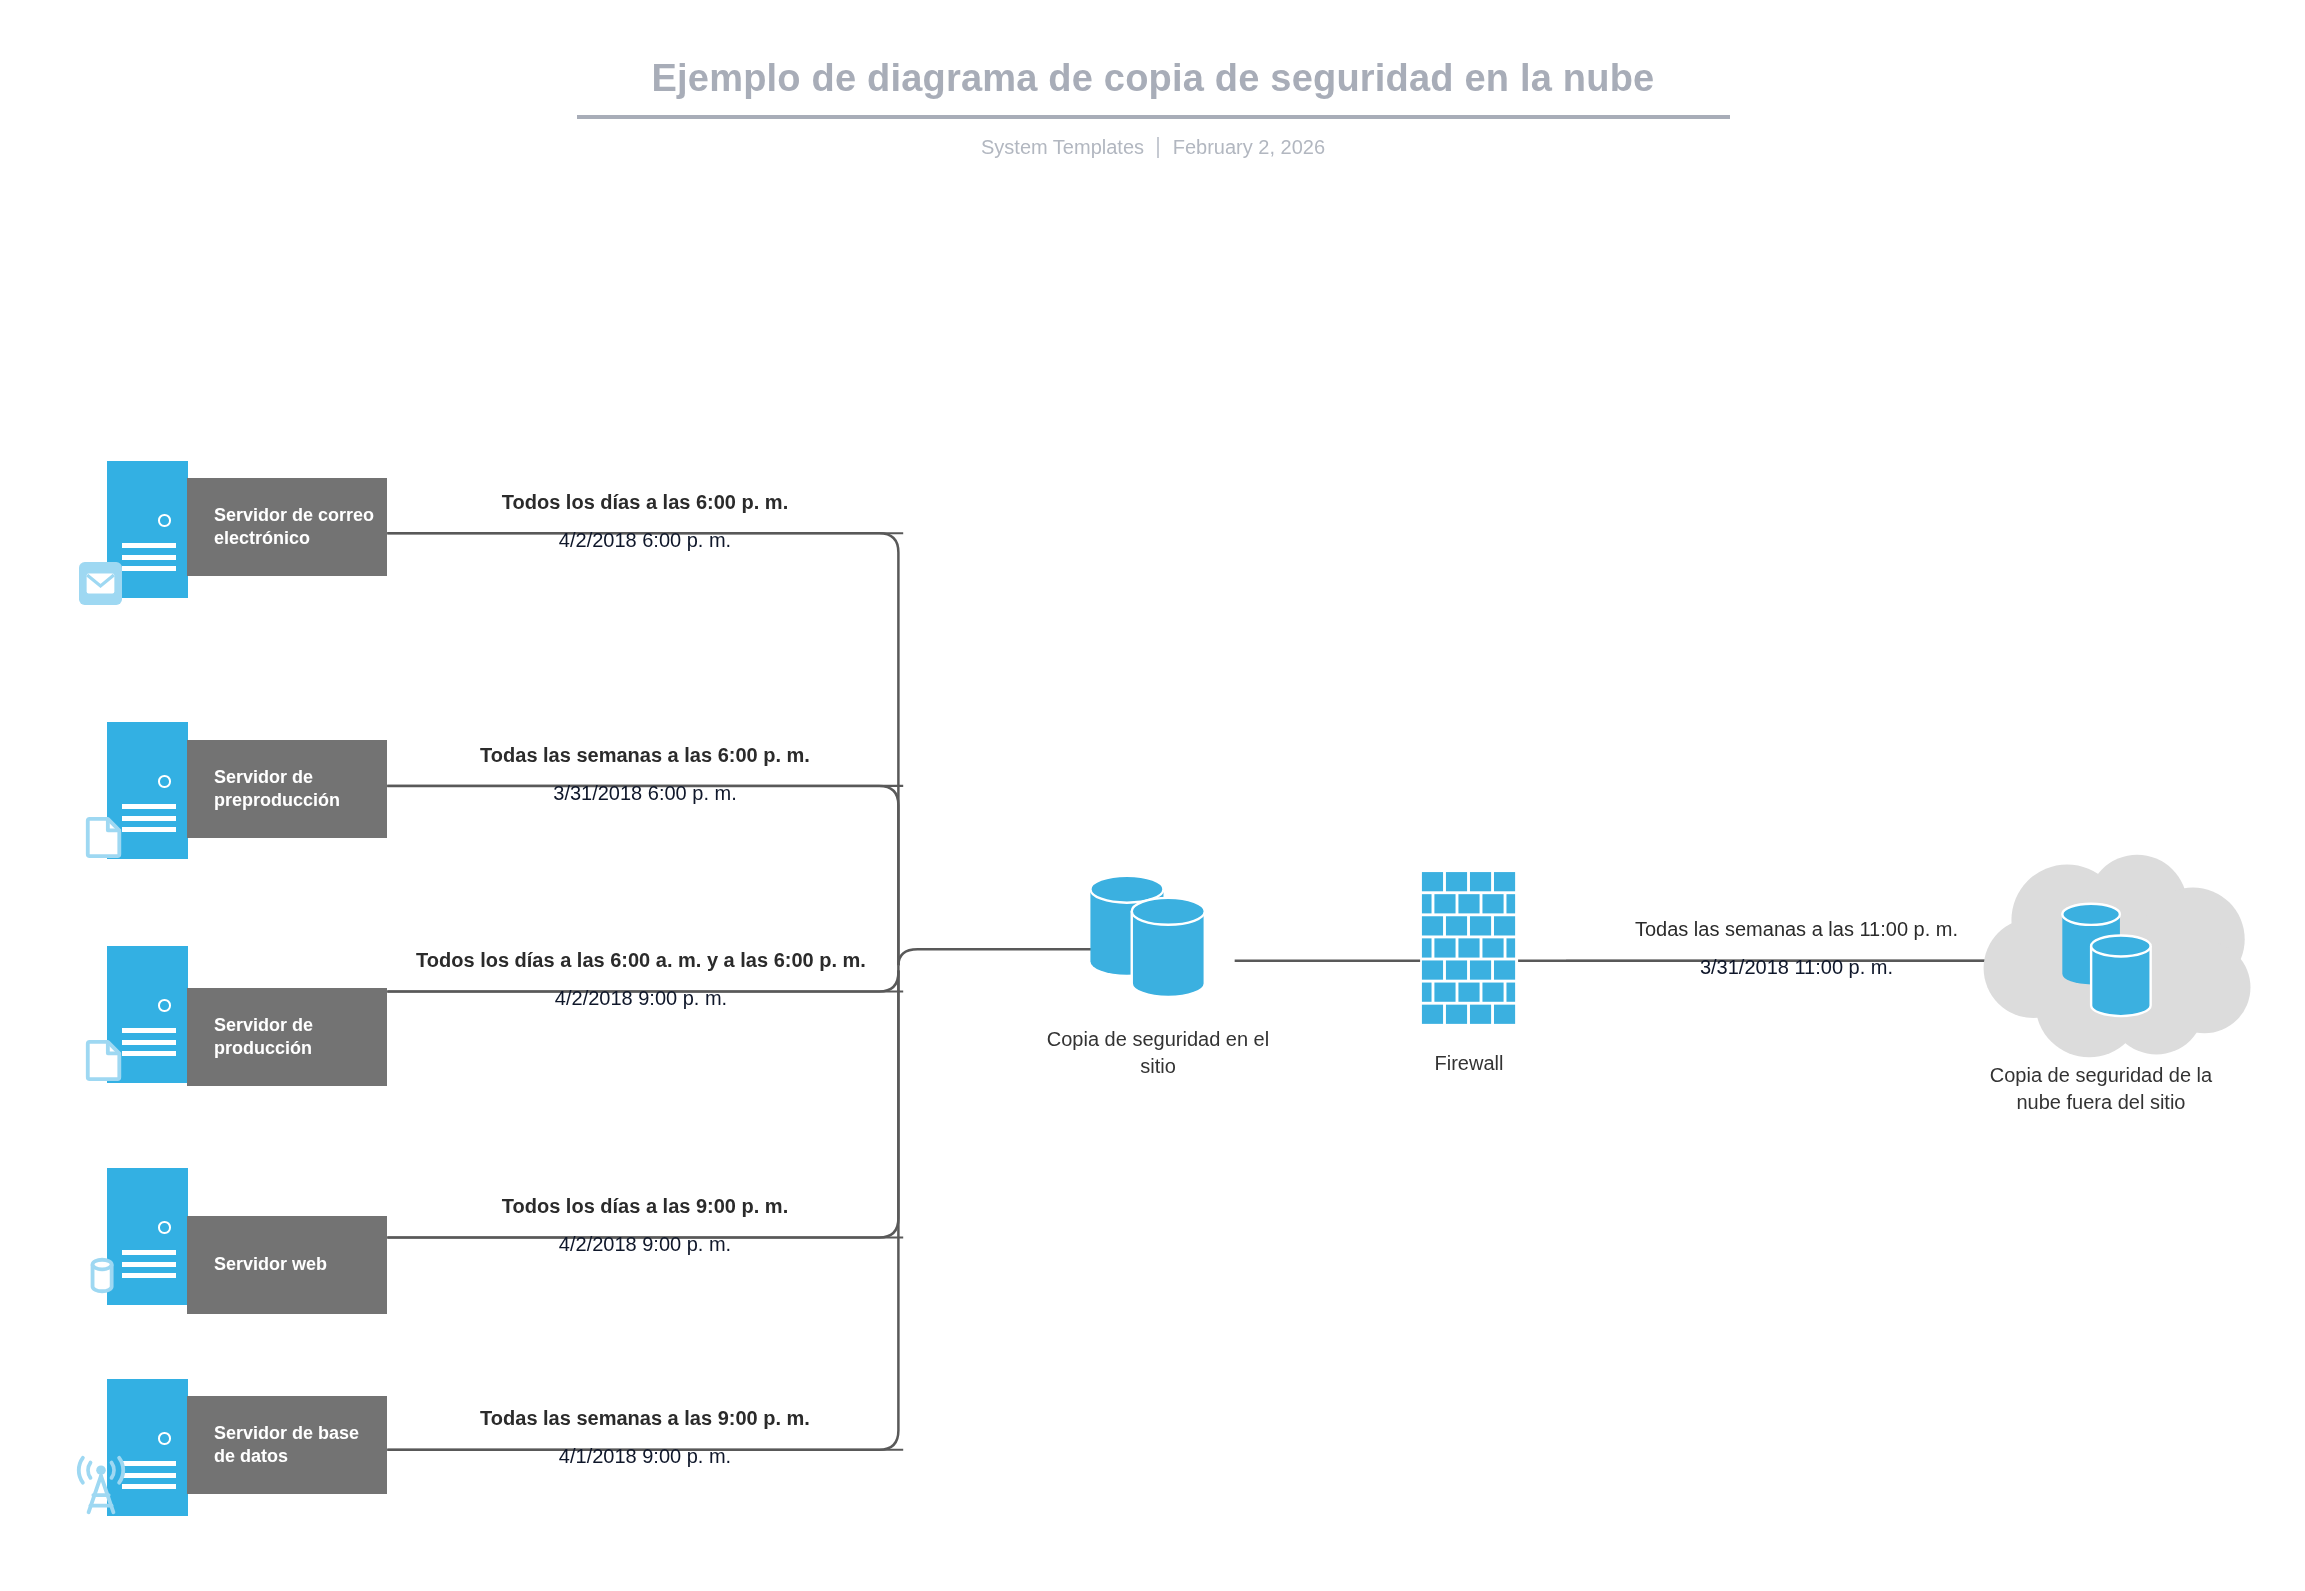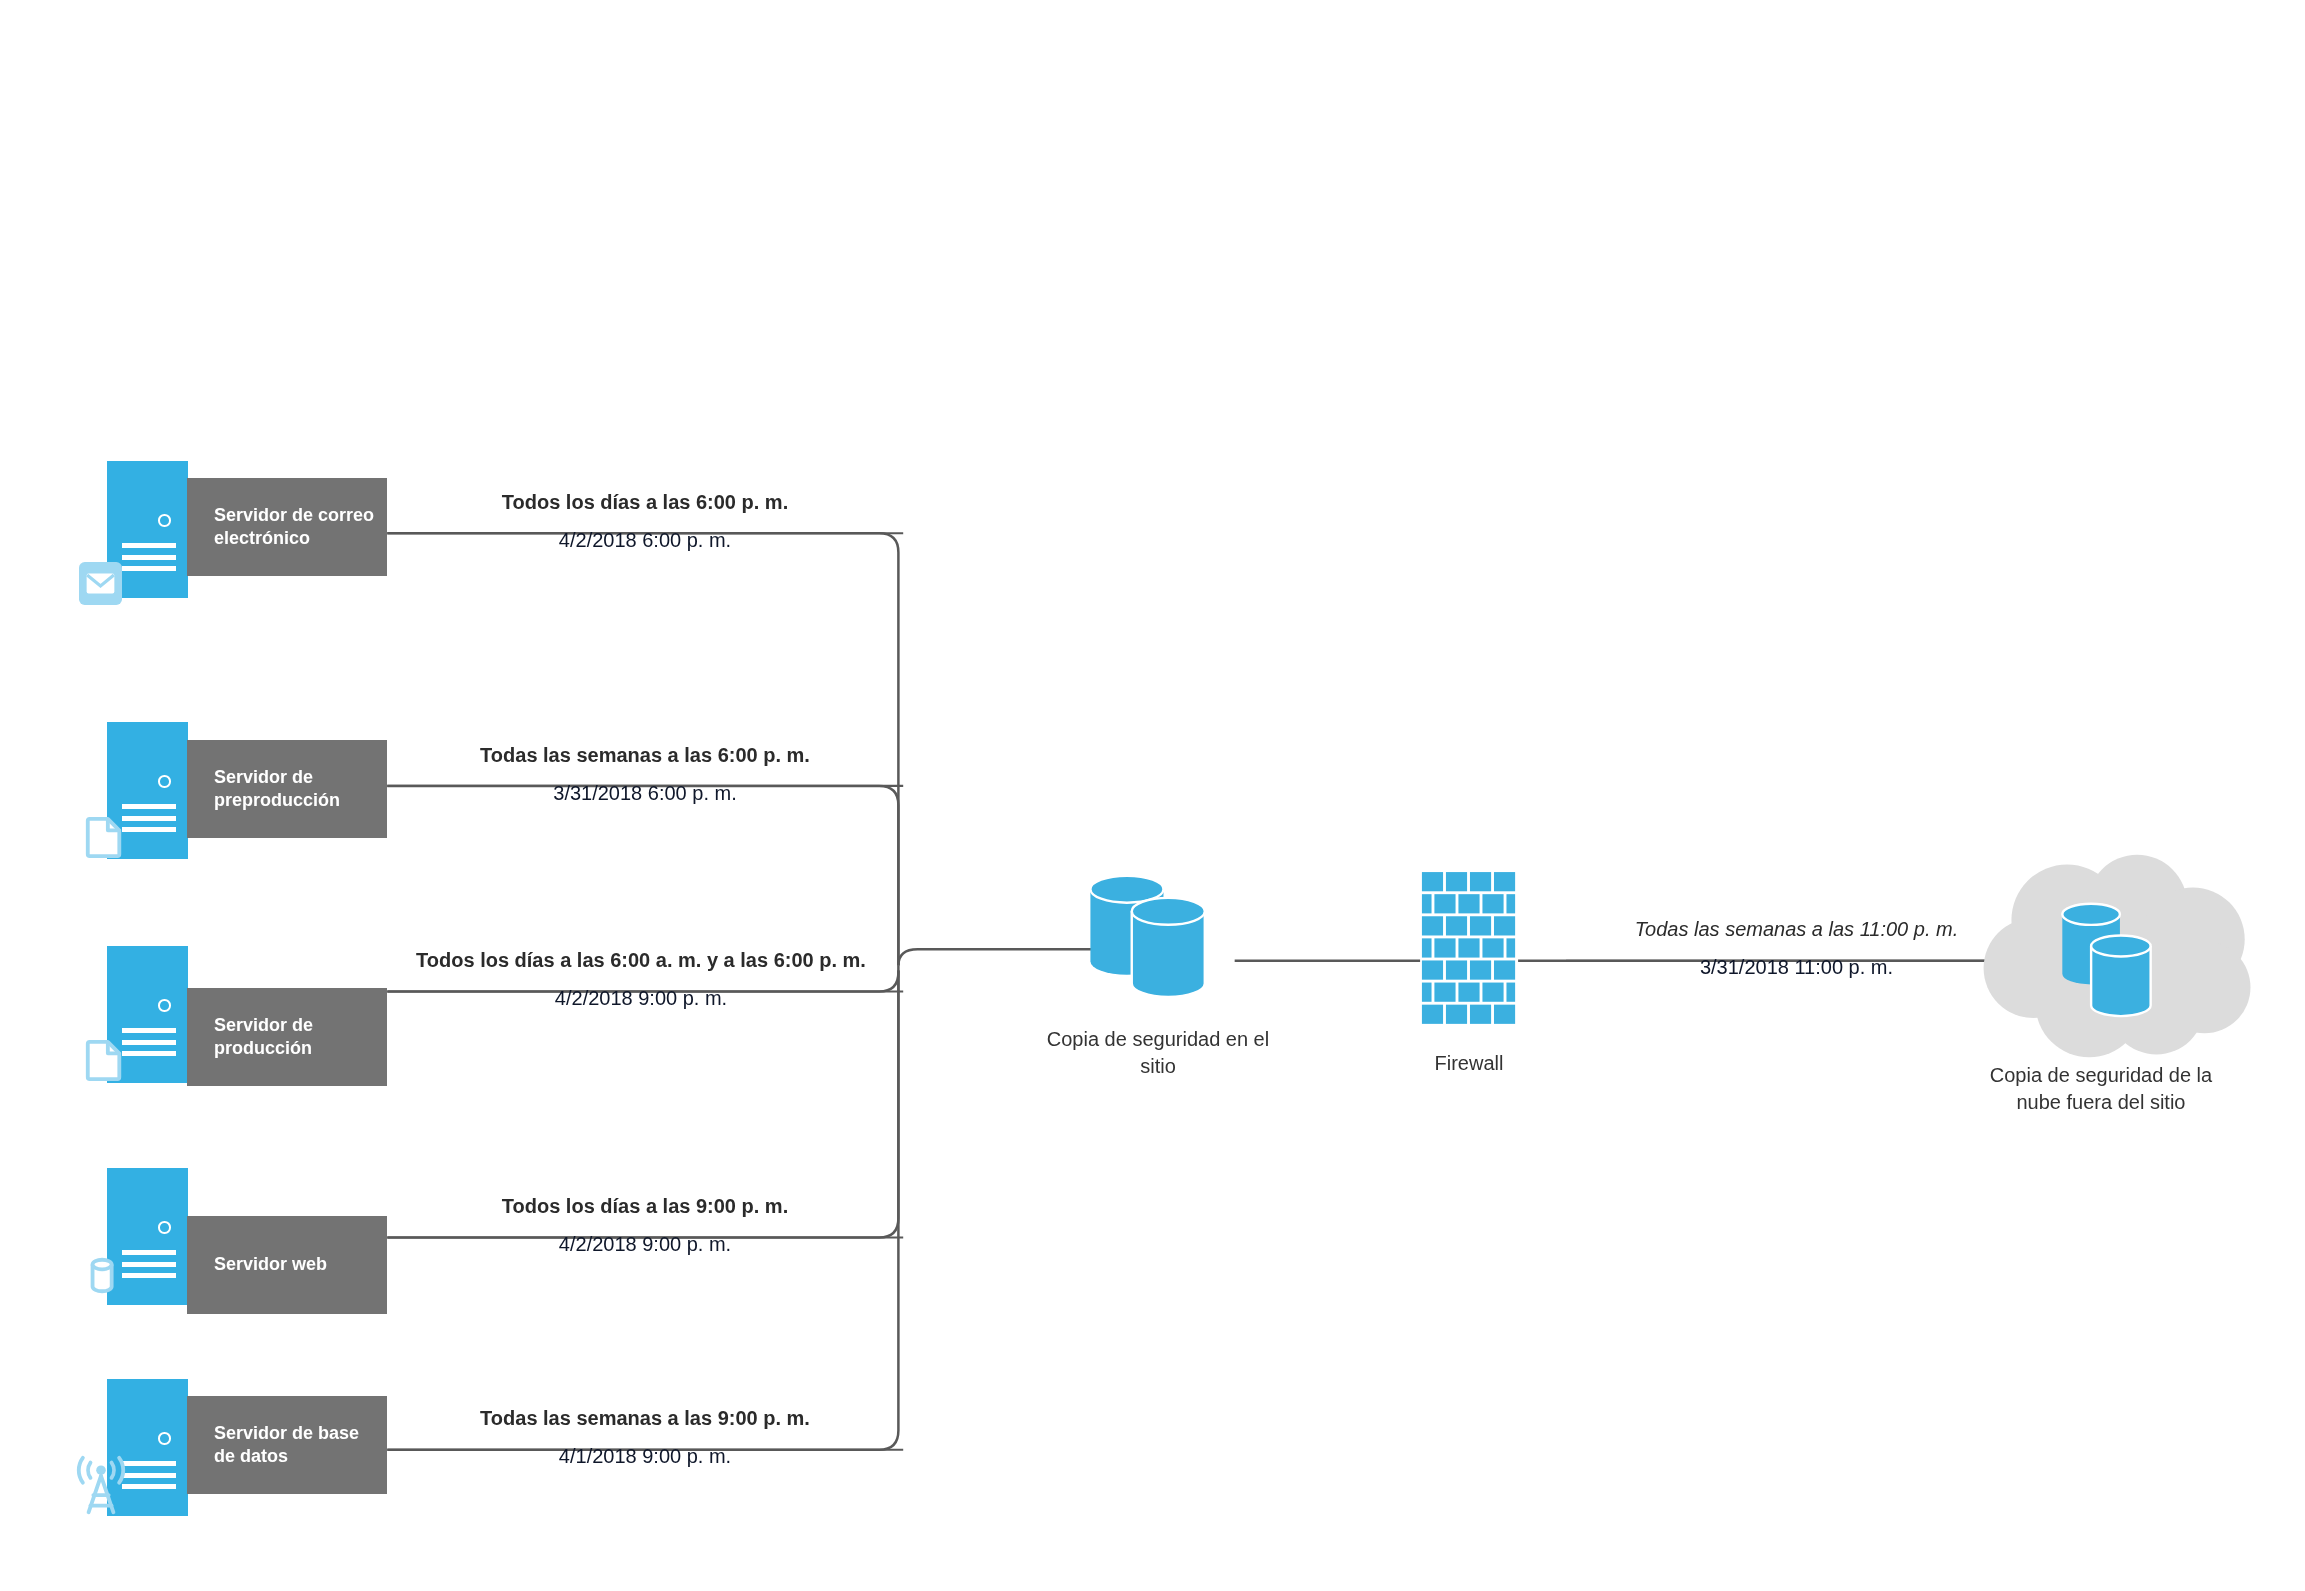--- a/index.html
+++ b/index.html
@@ -50,33 +50,42 @@
     padding-left:27px;padding-right:9.6px;
   }
 
   
   .mini-icon{position:absolute;width:43px;height:43px;}
 
   
   .conn-label{position:absolute;text-align:center;white-space:nowrap;}
   .conn-top{font-size:20px;font-weight:bold;color:#2b2b2b;line-height:1;}
   .conn-bot{font-size:20px;color:#0f172a;line-height:1;margin-top:18px;}
-  .conn-label.plain .conn-top{font-weight:normal;font-style:italic;}
+  .conn-label.plain .conn-top{font-weight:normal;}
 
   
   .node-caption{
     position:absolute;text-align:center;font-size:20px;color:#333333;
     line-height:1.33;
   }
 </style>
 </head>
 <body>
 
 <div class="canvas">
 
+  <div class="header">
+    <h1 class="doc-title">Ejemplo de diagrama de copia de seguridad en la nube</h1>
+    <div class="title-rule"></div>
+    <div class="subtitle">
+      <span>System Templates</span>
+      <span class="sub-sep"></span>
+      <span>February 2, 2026</span>
+    </div>
+  </div>
 
   <svg class="abs" style="left:0;top:0;" width="2306" height="1592" viewBox="0 0 2400 1657">
     <g fill="none" stroke="#595959" stroke-width="2.6" stroke-linecap="butt">
 
       <path d="M403,555 H915 Q935,555 935,575 V1005"></path>
 
       <path d="M403,818 H915 Q935,818 935,838 V1005"></path>
 
       <path d="M403,1032 H915 Q935,1032 935,1012 V1005"></path>
 

